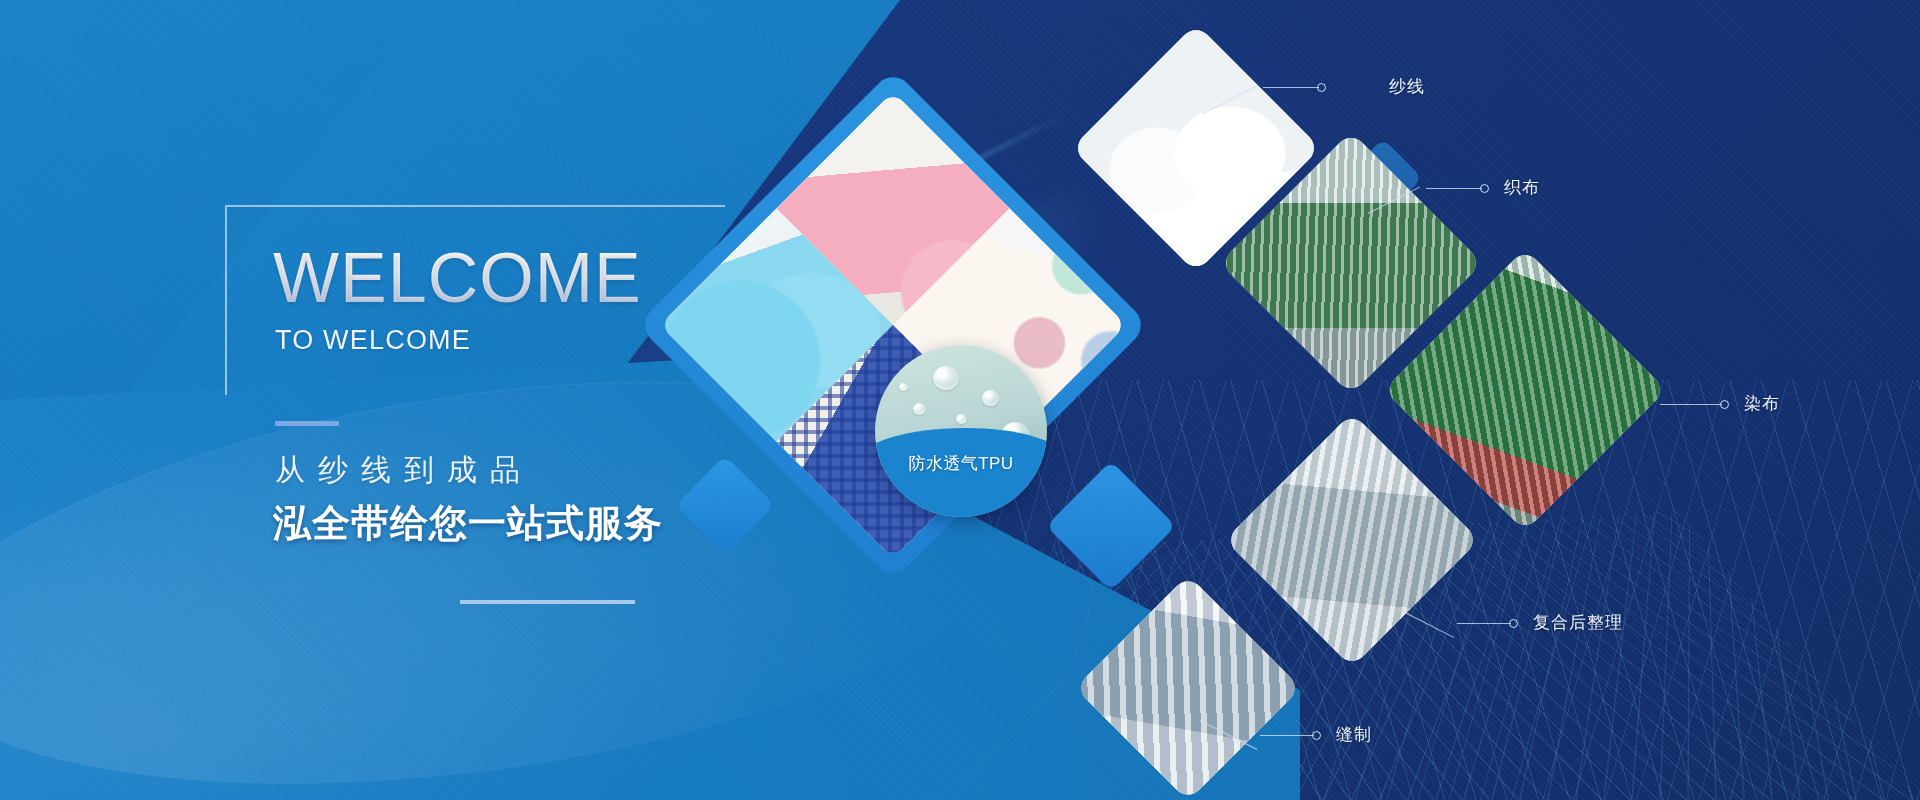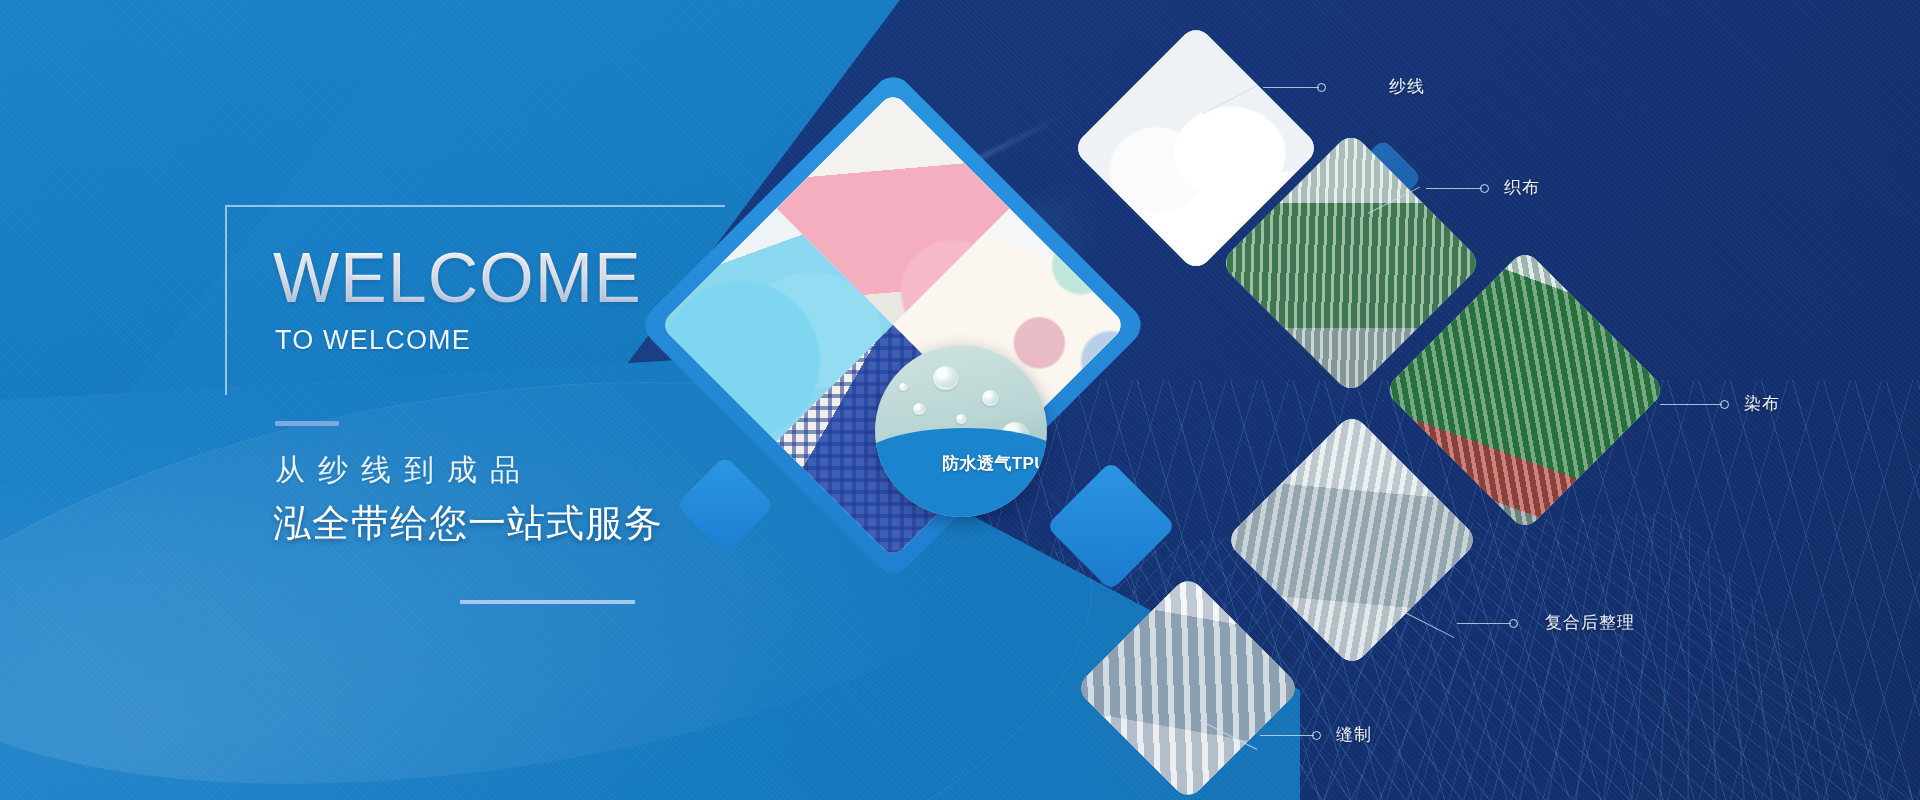--- a/index.html
+++ b/index.html
@@ -136,21 +136,21 @@
   }
   .cn-line1{
     position:absolute; left:50px; top:245px;
     font-size:30px; letter-spacing:13px; font-weight:400; color:#eaf2fb;
     text-shadow:0 1px 3px rgba(0,0,0,.2);
     white-space:nowrap;
     text-align:center;
   }
   .cn-line2{
     position:absolute; left:48px; top:293px;
-    font-size:38px; font-weight:400; letter-spacing:1px;
+    font-size:38px; font-weight:700; letter-spacing:1px;
     color:#ffffff;
     text-shadow:0 2px 5px rgba(0,30,70,.45);
     white-space:nowrap;
   }
   .rule-bottom{
     position:absolute; left:460px; top:600px;
     width:175px; height:4px; background:rgba(190,214,240,.85);
   }
 
   
@@ -268,22 +268,22 @@
     position:absolute; border-radius:50%;
     background:radial-gradient(circle at 34% 30%, rgba(255,255,255,.95) 0 18%, rgba(232,245,244,.55) 45%, rgba(150,190,190,.35) 100%);
     box-shadow:inset 0 -2px 3px rgba(255,255,255,.6), 0 1px 2px rgba(60,90,90,.25);
   }
   .tpu .wave{
     position:absolute; left:-10%; bottom:0; width:120%; height:52%;
     background:#1a84cf;
     border-radius:52% 48% 0 0 / 38% 34% 0 0;
   }
   .tpu .label{
-    position:absolute; left:0; right:0; bottom:42px; text-align:right;
-    color:#fff; font-size:17px; font-weight:700; letter-spacing:.4px;
+    position:absolute; left:0; right:0; bottom:42px; text-align:center;
+    color:#fff; font-size:17px; font-weight:400; letter-spacing:.4px;
     text-shadow:0 1px 3px rgba(0,0,0,.3);
   }
 
   
   .callout{ position:absolute; }
   .callout .line{ position:absolute; height:1px; background:rgba(205,222,242,.8); }
   .callout .diag{ position:absolute; height:1px; background:rgba(205,222,242,.8); transform-origin:left center; }
   .callout .dot{
     position:absolute; width:9px; height:9px; border-radius:50%;
     border:1px solid #cfdef2; background:transparent; top:-4px;
@@ -401,21 +401,21 @@
   <div class="callout co-dye">
     <div class="line" style="left:0; top:0; width:62px;"></div>
     <div class="dot" style="left:60px;"></div>
     <div class="txt" style="left:84px; top:-12px;">染布</div>
   </div>
 
   <div class="callout co-lam">
     <div class="diag" style="left:-56px; top:-14px; width:62px; transform:rotate(27deg);"></div>
     <div class="line" style="left:2px; top:0; width:54px;"></div>
     <div class="dot" style="left:54px;"></div>
-    <div class="txt" style="left:90px; top:-12px;">复合后整理</div>
+    <div class="txt" style="left:78px; top:-12px;">复合后整理</div>
   </div>
 
   <div class="callout co-sew">
     <div class="diag" style="left:-58px; top:-15px; width:64px; transform:rotate(27deg);"></div>
     <div class="line" style="left:2px; top:0; width:54px;"></div>
     <div class="dot" style="left:54px;"></div>
     <div class="txt" style="left:78px; top:-12px;font-family:Liberation Mono, monospace;">缝制</div>
   </div>
 
 </div>

